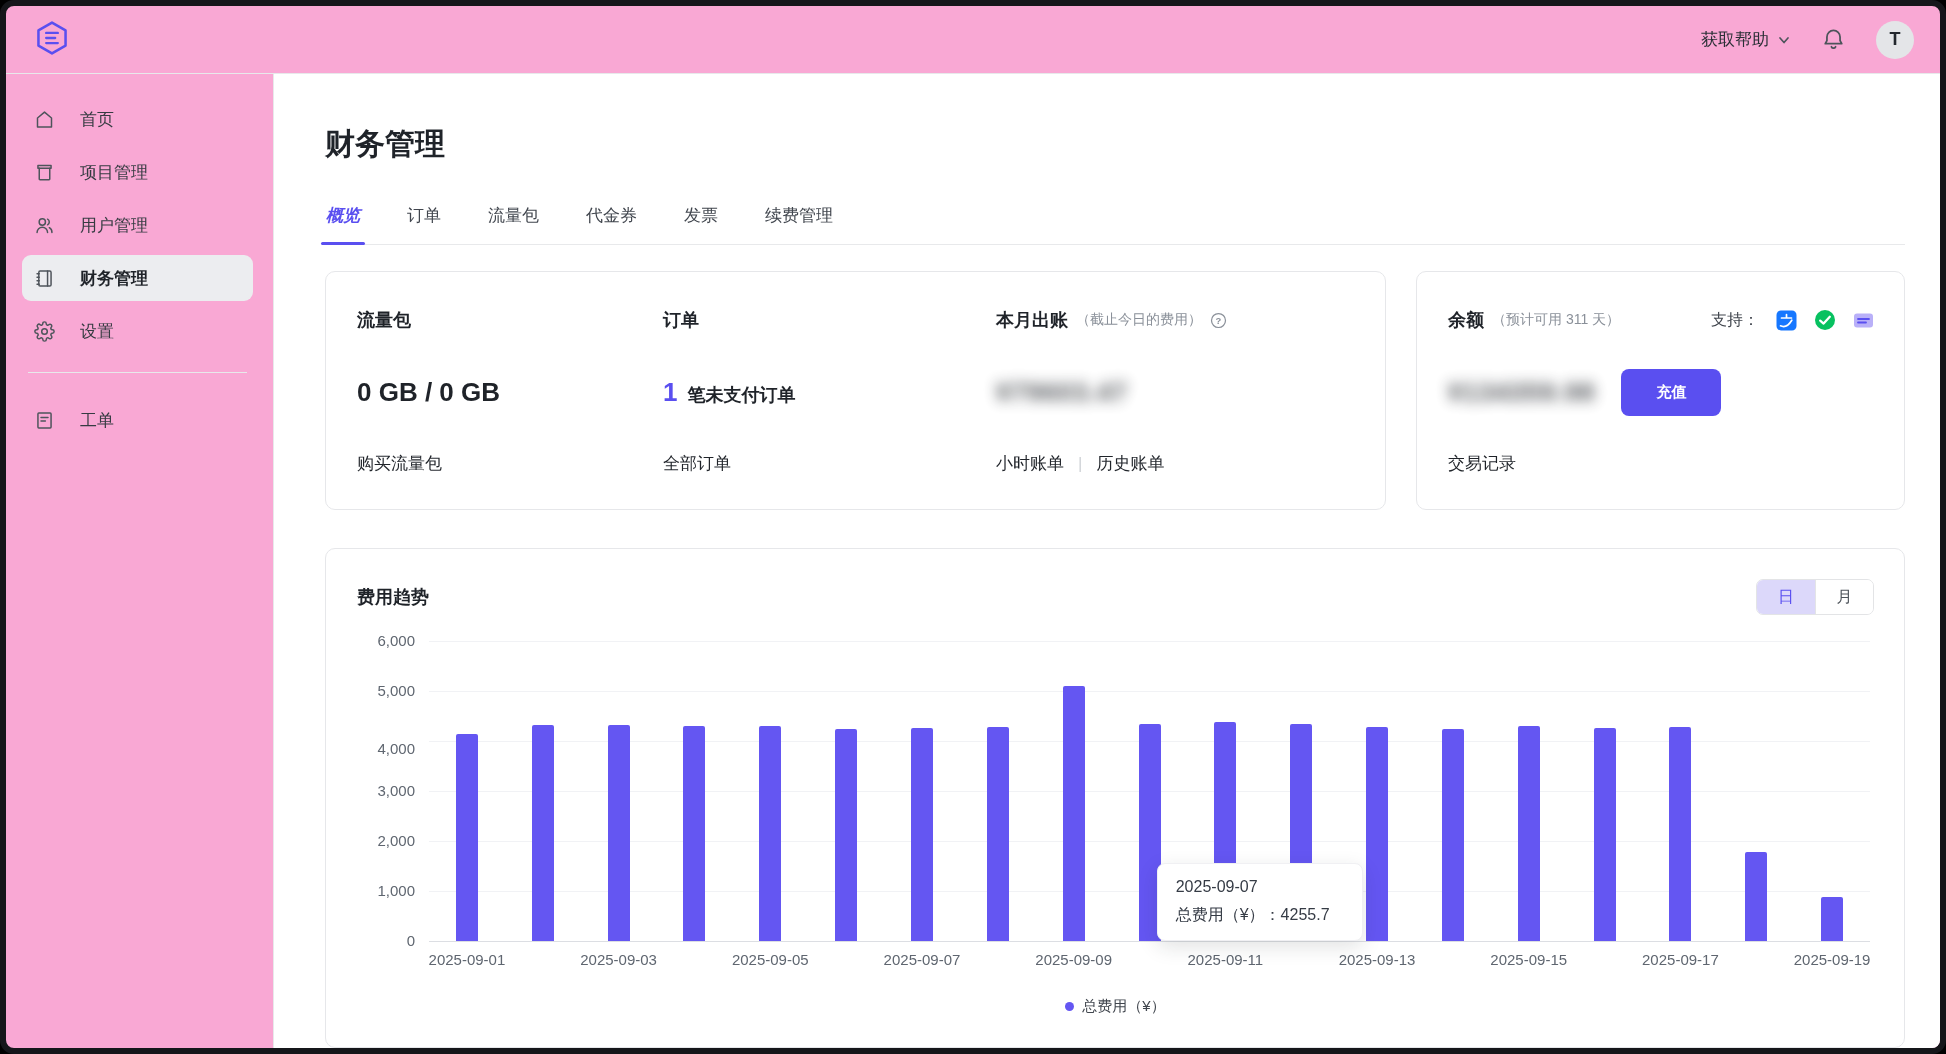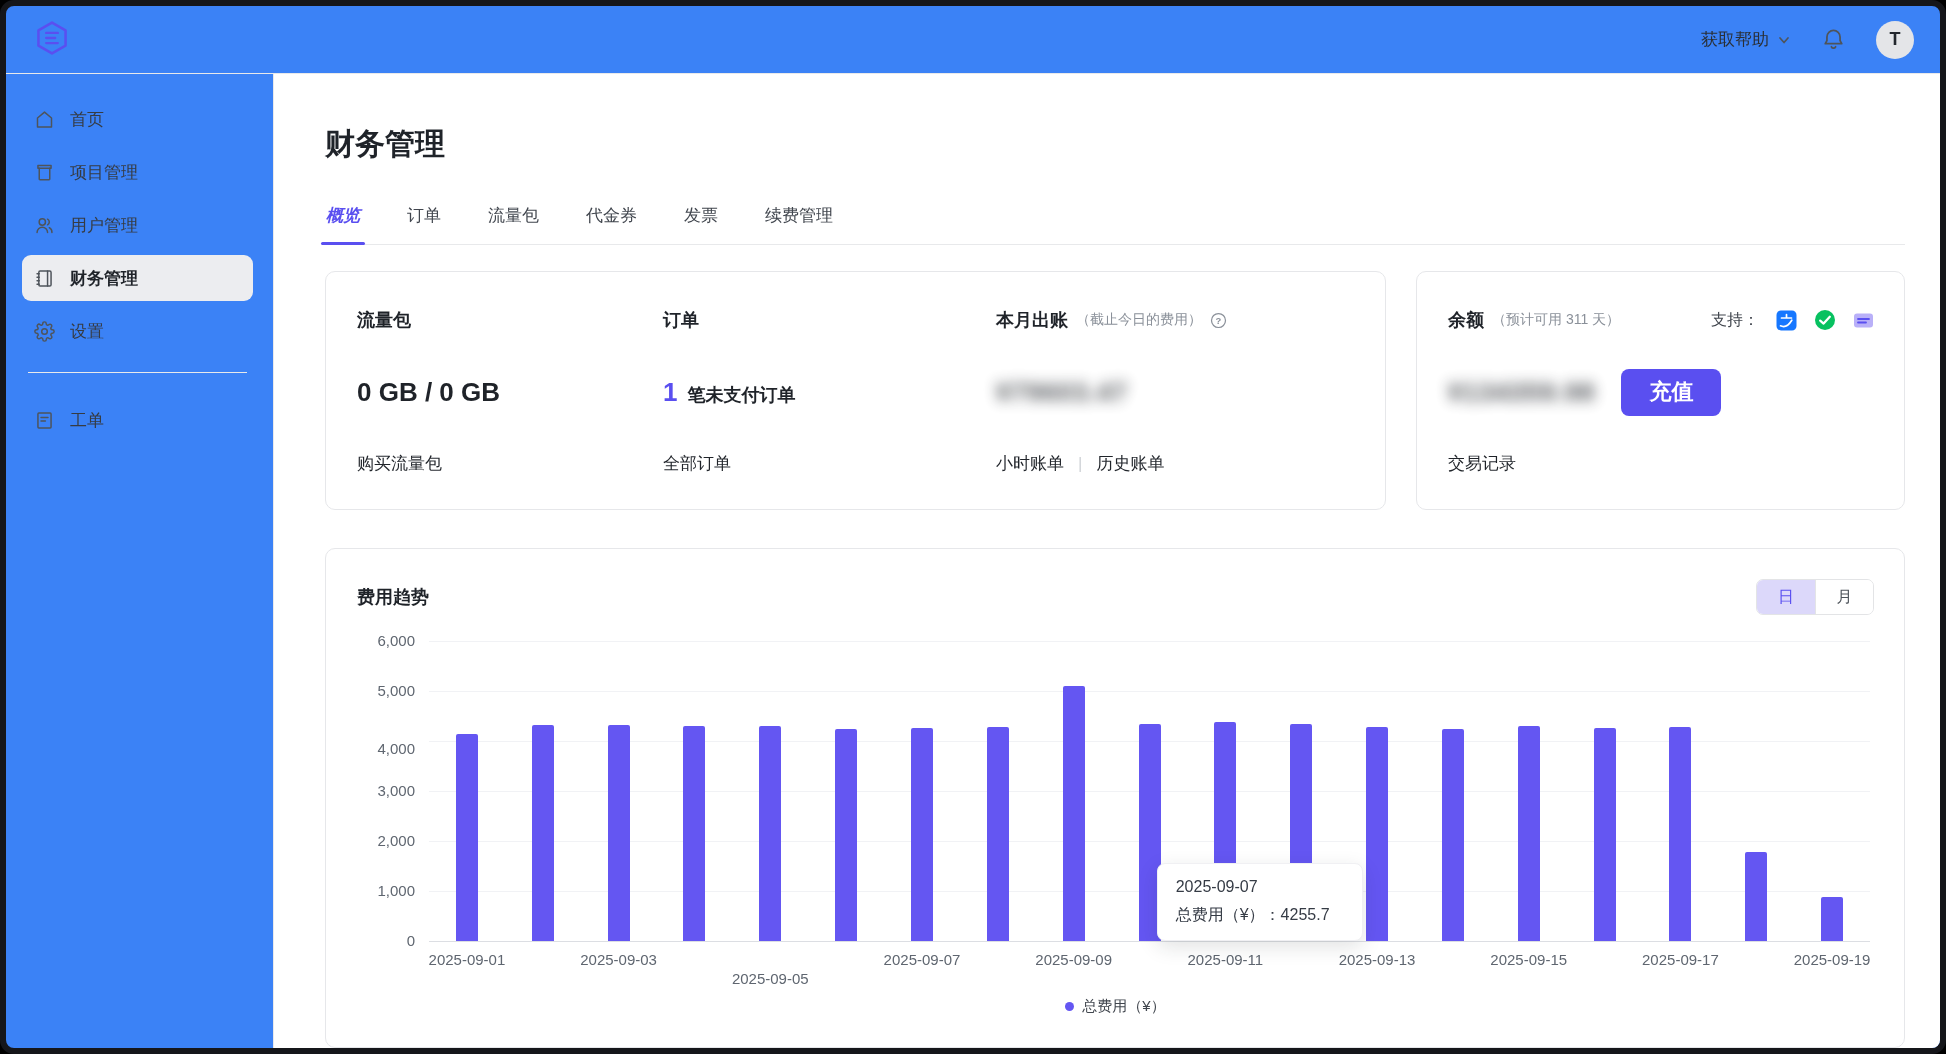--- a/index.html
+++ b/index.html
@@ -1,32 +1,32 @@
 <!DOCTYPE html>
 <html><head>
 <meta charset="utf-8">
 <style>
   * { margin:0; padding:0; box-sizing:border-box; }
   body { font-family:"Liberation Sans","DejaVu Sans",sans-serif; background:#000; }
-  .frame { width:1946px; height:1054px; background:#3b82f6; border:6px solid #15161a;
+  .frame { width:1946px; height:1054px; background:#f9a8d4; border:6px solid #15161a;
            border-radius:14px; overflow:hidden; display:flex; flex-direction:column; }
 
   
   .topbar { height:68px; flex:0 0 68px; display:flex; align-items:center;
             justify-content:space-between; padding:0 26px 0 28px; border-bottom:1px solid #e8e9eb; }
   .topbar-right { display:flex; align-items:center; gap:30px; }
   .help-menu { display:flex; align-items:center; gap:8px; font-size:17px; color:#2a2f36; cursor:pointer; }
   .bell { display:flex; align-items:center; cursor:pointer; }
   .avatar { width:38px; height:38px; border-radius:50%; background:#e4e5e8; color:#23272e;
             font-size:18px; font-weight:bold; display:flex; align-items:center; justify-content:center; cursor:pointer; }
 
   
   .layout { flex:1; display:flex; min-height:0; }
   .sidebar { width:268px; flex:0 0 268px; border-right:1px solid #e8e9eb; padding:22px 20px 0 16px; }
-  .side-item { display:flex; align-items:center; gap:15px; height:46px; padding:0 12px;
+  .side-item { display:flex; align-items:center; gap:25px; height:46px; padding:0 12px;
                border-radius:9px; font-size:17px; color:#363b42; margin-bottom:7px; cursor:pointer; }
   .side-item svg { flex:0 0 auto; }
   .side-item.active { background:#ecedf0; font-weight:bold; color:#1f2329; }
   .side-divider { height:1px; background:#e8e9eb; margin:18px 6px 24px 6px; }
 
   .main { flex:1; padding:52px 35px 0 51px; overflow:hidden; background:#fff; }
   .page-title { font-size:30px; font-weight:bold; color:#1f2329; line-height:36px; }
 
   
   .tabs { display:flex; gap:45px; margin-top:42px; border-bottom:1px solid #e8e9eb; }
@@ -52,21 +52,21 @@
   .masked { filter:blur(7px); opacity:.8; letter-spacing:1px; user-select:none; }
   .link-pair { display:flex; gap:14px; align-items:center; font-size:17px; color:#1f2329; }
   .link-sep { color:#d0d3d8; }
 
   .card.balance { flex:1; height:239px; padding:36px 30px 34px 31px;
                   display:flex; flex-direction:column; justify-content:space-between; }
   .bal-header { display:flex; align-items:center; justify-content:space-between; }
   .support { display:flex; align-items:center; gap:17px; font-size:16px; color:#41464e; }
   .bal-mid { display:flex; align-items:center; }
   .recharge-btn { margin-left:26px; width:100px; height:47px; background:#5a4ff0; color:#fff;
-                  border:none; border-radius:8px; font-size:22px; font-weight:bold; cursor:pointer;
+                  border:none; border-radius:8px; font-size:15px; font-weight:bold; cursor:pointer;
                   font-family:inherit; }
 
   
   .card.chart { margin-top:38px; height:500px; padding:30px 30px 0 31px; }
   .chart-head { display:flex; align-items:center; justify-content:space-between; }
   .chart-title { font-size:18px; font-weight:bold; color:#1f2329; }
   .toggle { display:flex; border:1px solid #e3e4e6; border-radius:7px; overflow:hidden; }
   .toggle-btn { width:58px; height:34px; display:flex; align-items:center; justify-content:center;
                 font-size:16px; color:#4e545b; background:#fff; cursor:pointer; }
   .toggle-btn.active { background:#dcd8fa; color:#5a4ff0; }
@@ -287,21 +287,21 @@
               <div class="gridline" style="top: 100px;"></div>
               <div class="gridline" style="top: 50px;"></div>
               <div class="gridline" style="top: 0px;"></div>
               <div class="bar" style="left: 2.63158%; height: 207px; background: rgb(100, 86, 242);"></div>
               <div class="xtick" style="left: 2.63158%;">2025-09-01</div>
               <div class="bar" style="left: 7.89474%; height: 216px; background: rgb(100, 86, 242);"></div>
               <div class="bar" style="left: 13.1579%; height: 216px; background: rgb(100, 86, 242);"></div>
               <div class="xtick" style="left: 13.1579%;">2025-09-03</div>
               <div class="bar" style="left: 18.4211%; height: 215px; background: rgb(100, 86, 242);"></div>
               <div class="bar" style="left: 23.6842%; height: 215.5px; background: rgb(100, 86, 242);"></div>
-              <div class="xtick" style="left: 23.6842%; margin-top: 19px;">2025-09-05</div>
+              <div class="xtick" style="left: 23.6842%;">2025-09-05</div>
               <div class="bar" style="left: 28.9474%; height: 212.5px; background: rgb(100, 86, 242);"></div>
               <div class="bar" style="left: 34.2105%; height: 212.785px; background: rgb(100, 86, 242);"></div>
               <div class="xtick" style="left: 34.2105%;">2025-09-07</div>
               <div class="bar" style="left: 39.4737%; height: 214.5px; background: rgb(100, 86, 242);"></div>
               <div class="bar" style="left: 44.7368%; height: 255px; background: rgb(100, 86, 242);"></div>
               <div class="xtick" style="left: 44.7368%;">2025-09-09</div>
               <div class="bar" style="left: 50%; height: 217px; background: rgb(100, 86, 242);"></div>
               <div class="bar" style="left: 55.2632%; height: 219.5px; background: rgb(100, 86, 242);"></div>
               <div class="xtick" style="left: 55.2632%;">2025-09-11</div>
               <div class="bar" style="left: 60.5263%; height: 217.5px; background: rgb(100, 86, 242);"></div>

